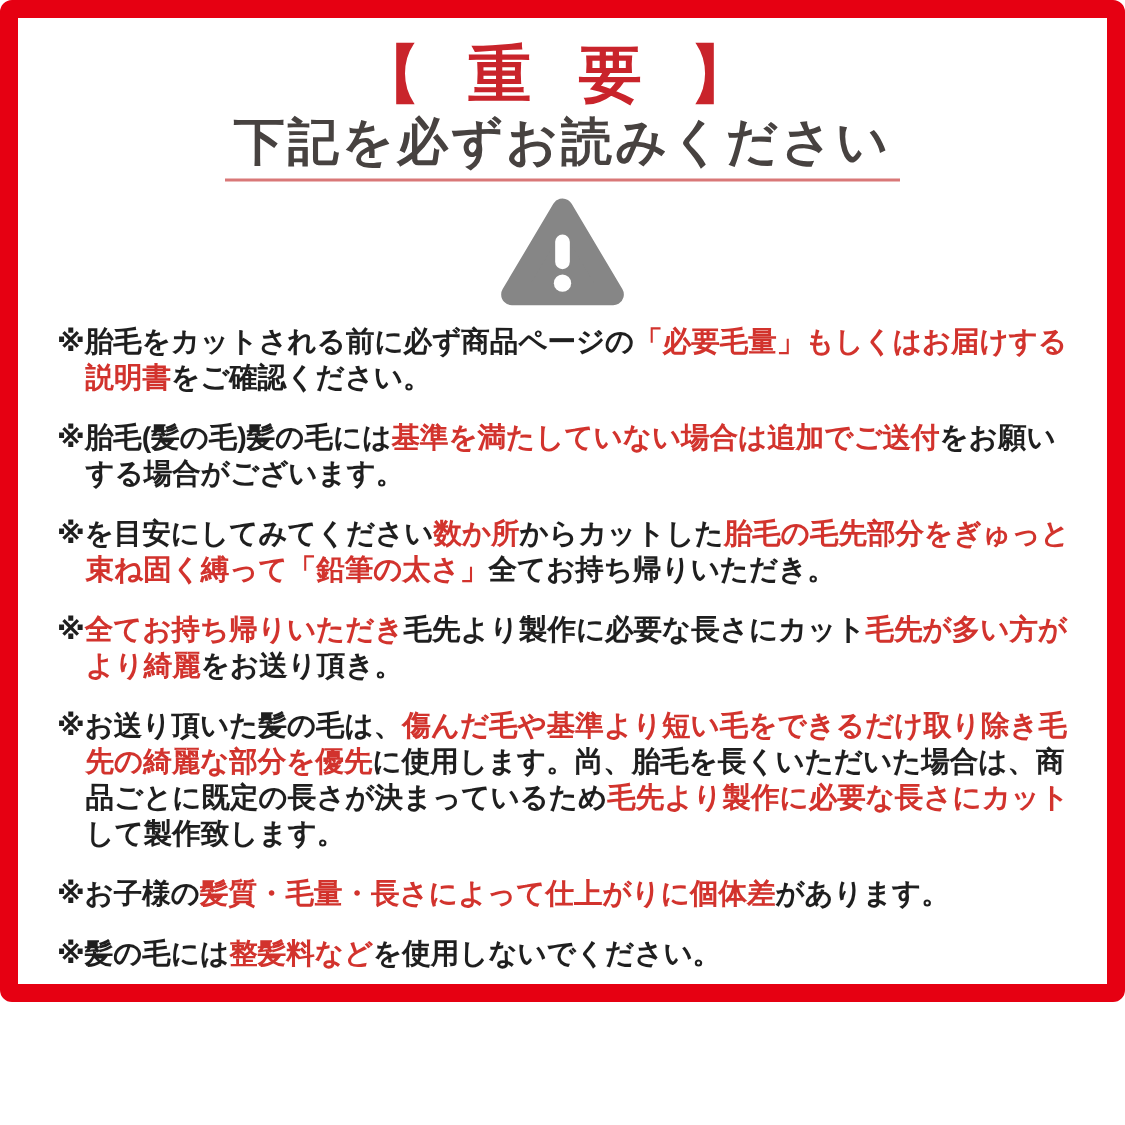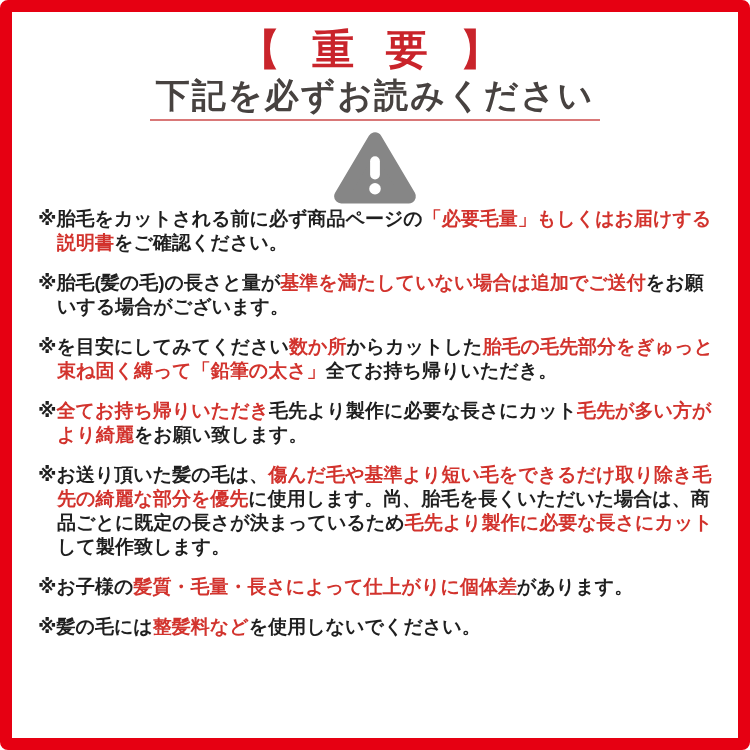--- a/index.html
+++ b/index.html
@@ -13,21 +13,21 @@
   }
   * { box-sizing: border-box; }
   html, body {
     margin: 0; padding: 0;
     width: 750px; height: 750px;
     background: #ffffff;
     font-family: "Liberation Sans", "DejaVu Sans", sans-serif;
   }
   .frame {
     position: relative;
-    width: 750px; height: 750px;
+    width: 750px; height: 668px;
     border: 12px solid var(--border-red);
     border-radius: 8px;
     overflow: hidden;
     background: #ffffff;
   }
   .page-title {
     margin-top: 14px;
     text-align: center;
     font-size: 42px;
     line-height: 48px;
@@ -40,21 +40,21 @@
     display: inline-block;
     font-size: 34px;
     line-height: 38px;
     font-weight: 800;
     letter-spacing: 2px;
     color: var(--subtitle-gray);
     border-bottom: 2px solid var(--underline-red);
     padding: 0 6px 5px 6px;
   }
   .warning-wrap { text-align: center; margin-top: 6px; height: 80px; }
-  .notices { padding: 0 24px 12px 26px; }
+  .notices { margin-top: 10px; padding: 0 24px 12px 26px; }
   .notice {
     font-size: 19px;
     line-height: 24px;
     font-weight: 600;
     color: var(--text-black);
     padding-left: 19px;
     text-indent: -19px;
     margin-bottom: 16px;
     text-align: left;
   }
@@ -75,20 +75,20 @@
   <div class="warning-wrap">
     <svg width="90" height="80" viewBox="0 0 100 90" aria-hidden="true">
       <path d="M50 14 L88 78 L12 78 Z" fill="#868686" stroke="#868686" stroke-width="16" stroke-linejoin="round"></path>
       <rect x="44.5" y="33" width="11" height="26" rx="5.5" fill="#ffffff"></rect>
       <circle cx="50" cy="69.5" r="6.5" fill="#ffffff"></circle>
     </svg>
   </div>
 
   <div class="notices" id="notices">
       <div class="notice"><span class="black">※胎毛をカットされる前に必ず商品ページの</span><span class="red">「必要毛量」もしくはお届けする説明書</span><span class="black">をご確認ください。</span></div>
-      <div class="notice"><span class="black">※胎毛(髪の毛)の長さと量が</span><span class="red">基準を満たしていない場合は追加でご送付</span><span class="black">をお願いする場合がございます。</span></div>
+      <div class="notice"><span class="black">※胎毛(髪の毛)髪の毛には</span><span class="red">基準を満たしていない場合は追加でご送付</span><span class="black">をお願いする場合がございます。</span></div>
       <div class="notice"><span class="black">※を目安にしてみてください</span><span class="red">数か所</span><span class="black">からカットした</span><span class="red">胎毛の毛先部分をぎゅっと束ね固く縛って「鉛筆の太さ」</span><span class="black">全てお持ち帰りいただき。</span></div>
-      <div class="notice"><span class="black">※</span><span class="red">全てお持ち帰りいただき</span><span class="black">毛先より製作に必要な長さにカット</span><span class="red">毛先が多い方がより綺麗</span><span class="black">をお願い致します。</span></div>
+      <div class="notice"><span class="black">※</span><span class="red">全てお持ち帰りいただき</span><span class="black">毛先より製作に必要な長さにカット</span><span class="red">毛先が多い方がより綺麗</span><span class="black">をお送り頂き。</span></div>
       <div class="notice"><span class="black">※お送り頂いた髪の毛は、</span><span class="red">傷んだ毛や基準より短い毛をできるだけ取り除き毛先の綺麗な部分を優先</span><span class="black">に使用します。尚、胎毛を長くいただいた場合は、商品ごとに既定の長さが決まっているため</span><span class="red">毛先より製作に必要な長さにカット</span><span class="black">して製作致します。</span></div>
       <div class="notice"><span class="black">※お子様の</span><span class="red">髪質・毛量・長さによって仕上がりに個体差</span><span class="black">があります。</span></div>
       <div class="notice"><span class="black">※髪の毛には</span><span class="red">整髪料など</span><span class="black">を使用しないでください。</span></div>
     </div>
 </div>
 
 </body></html>

